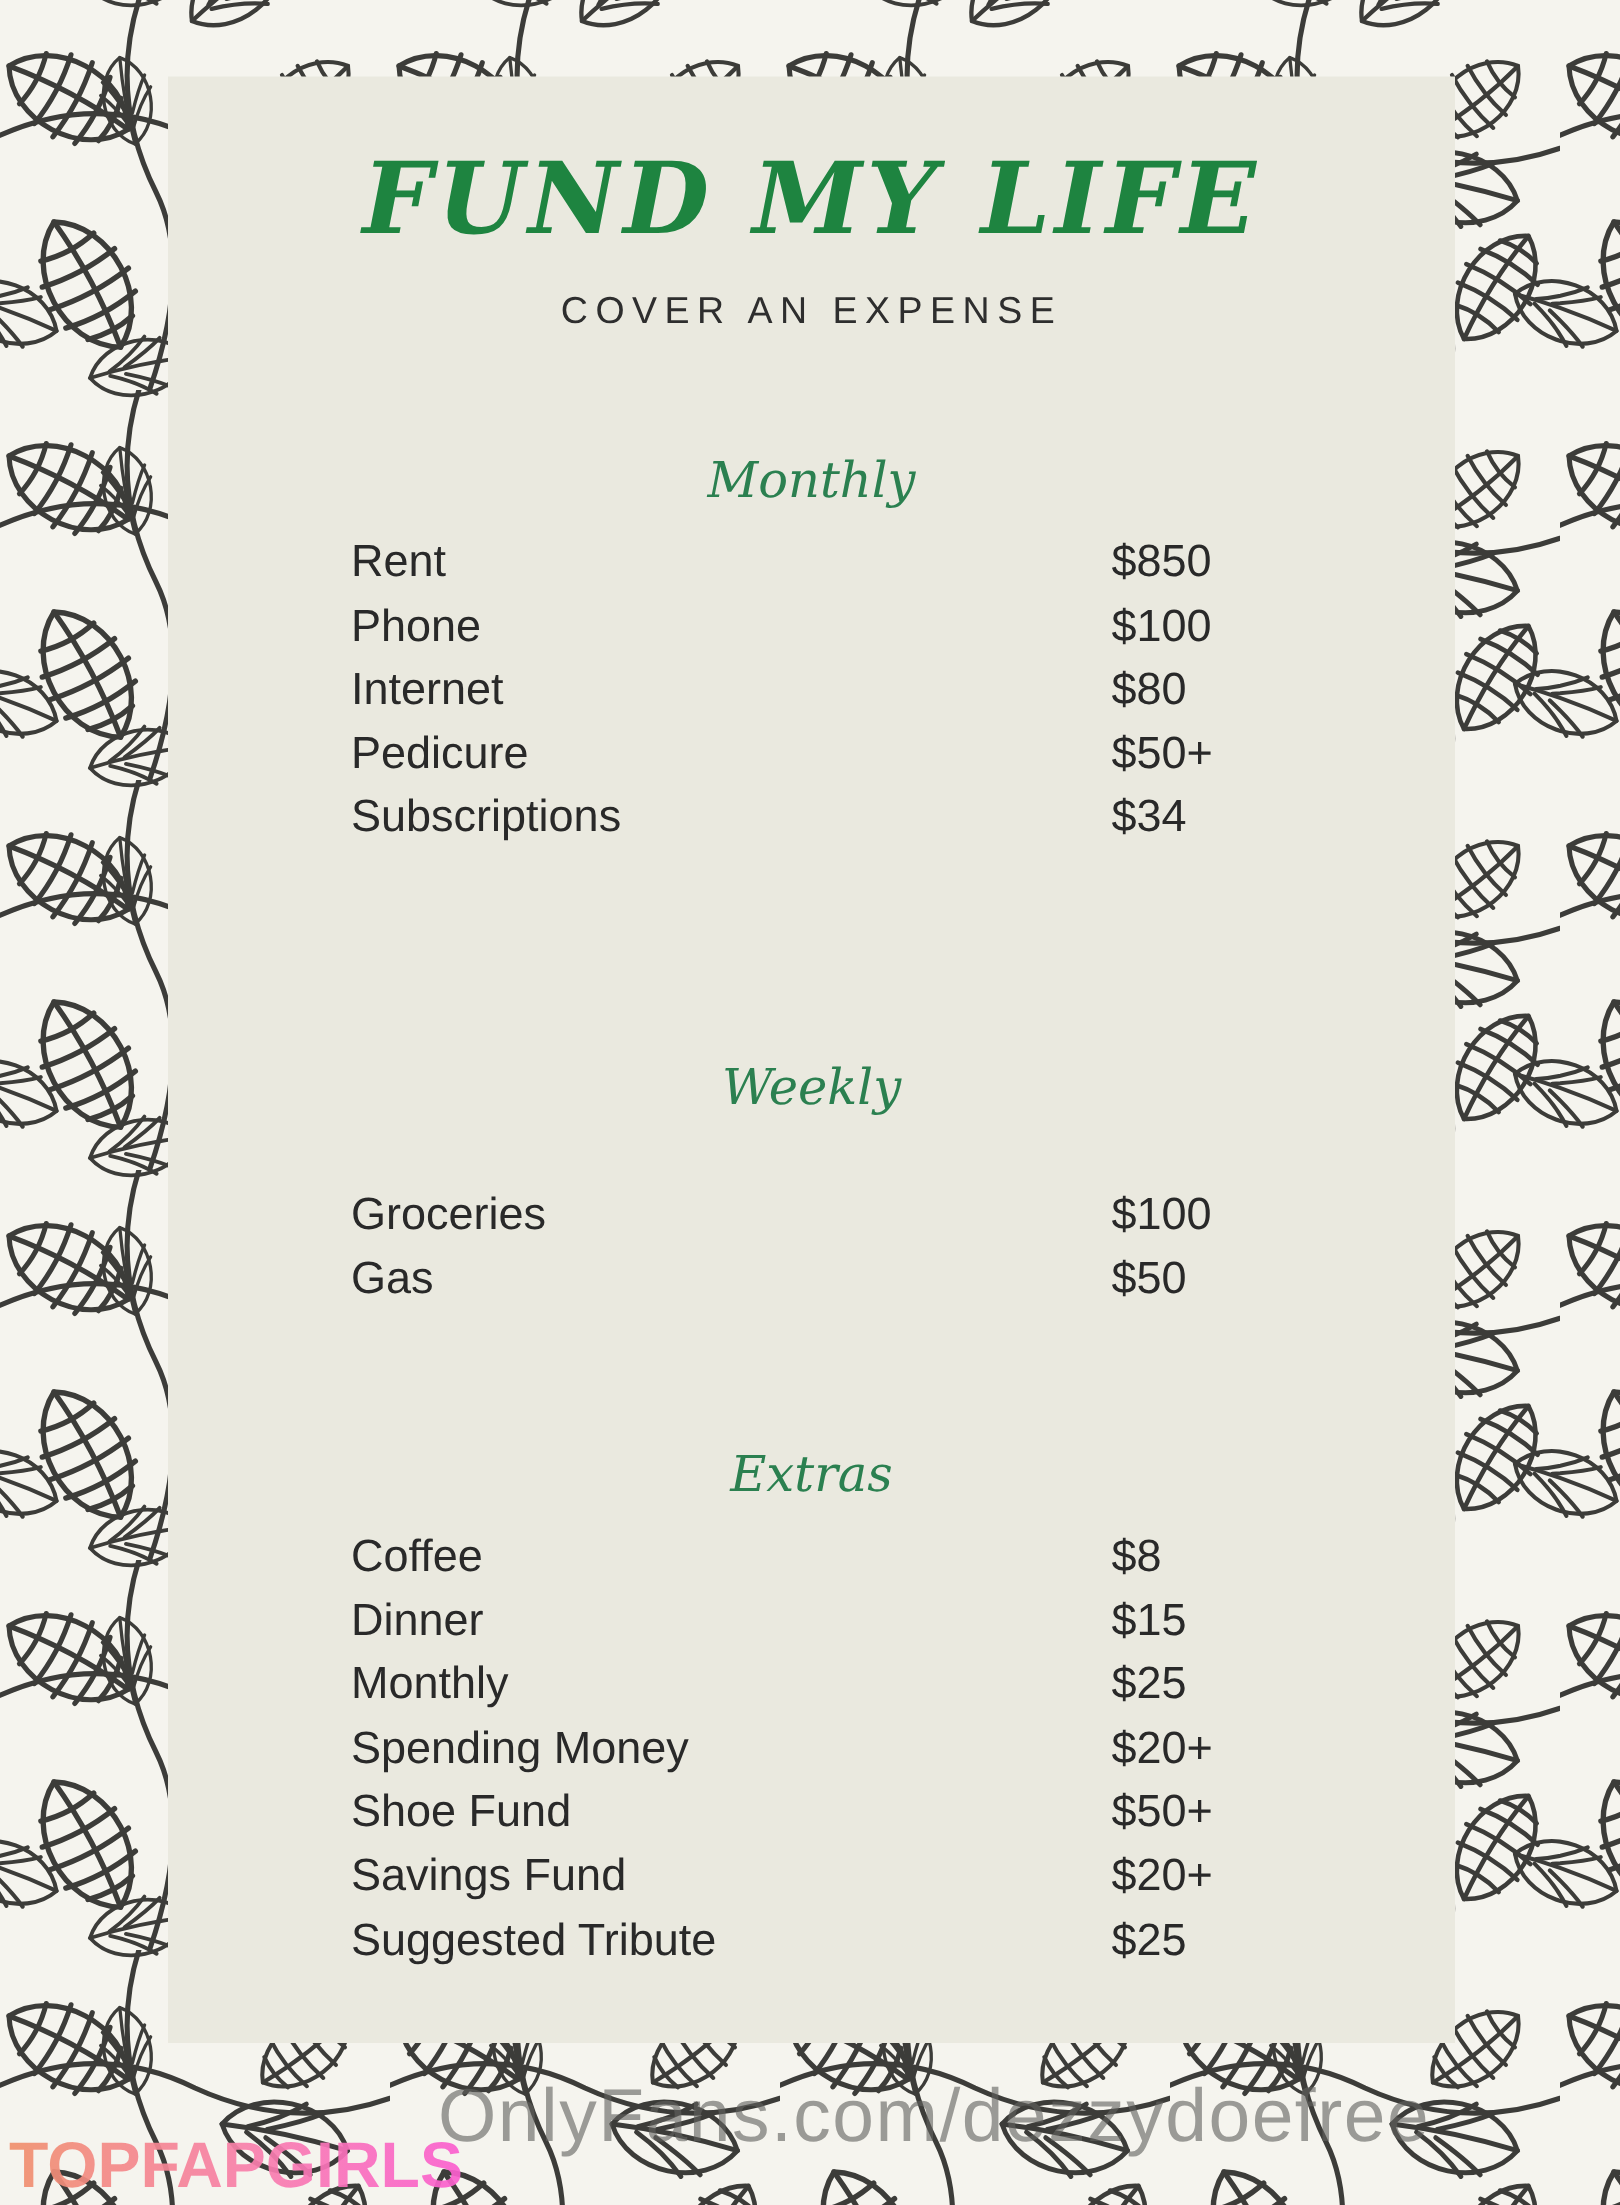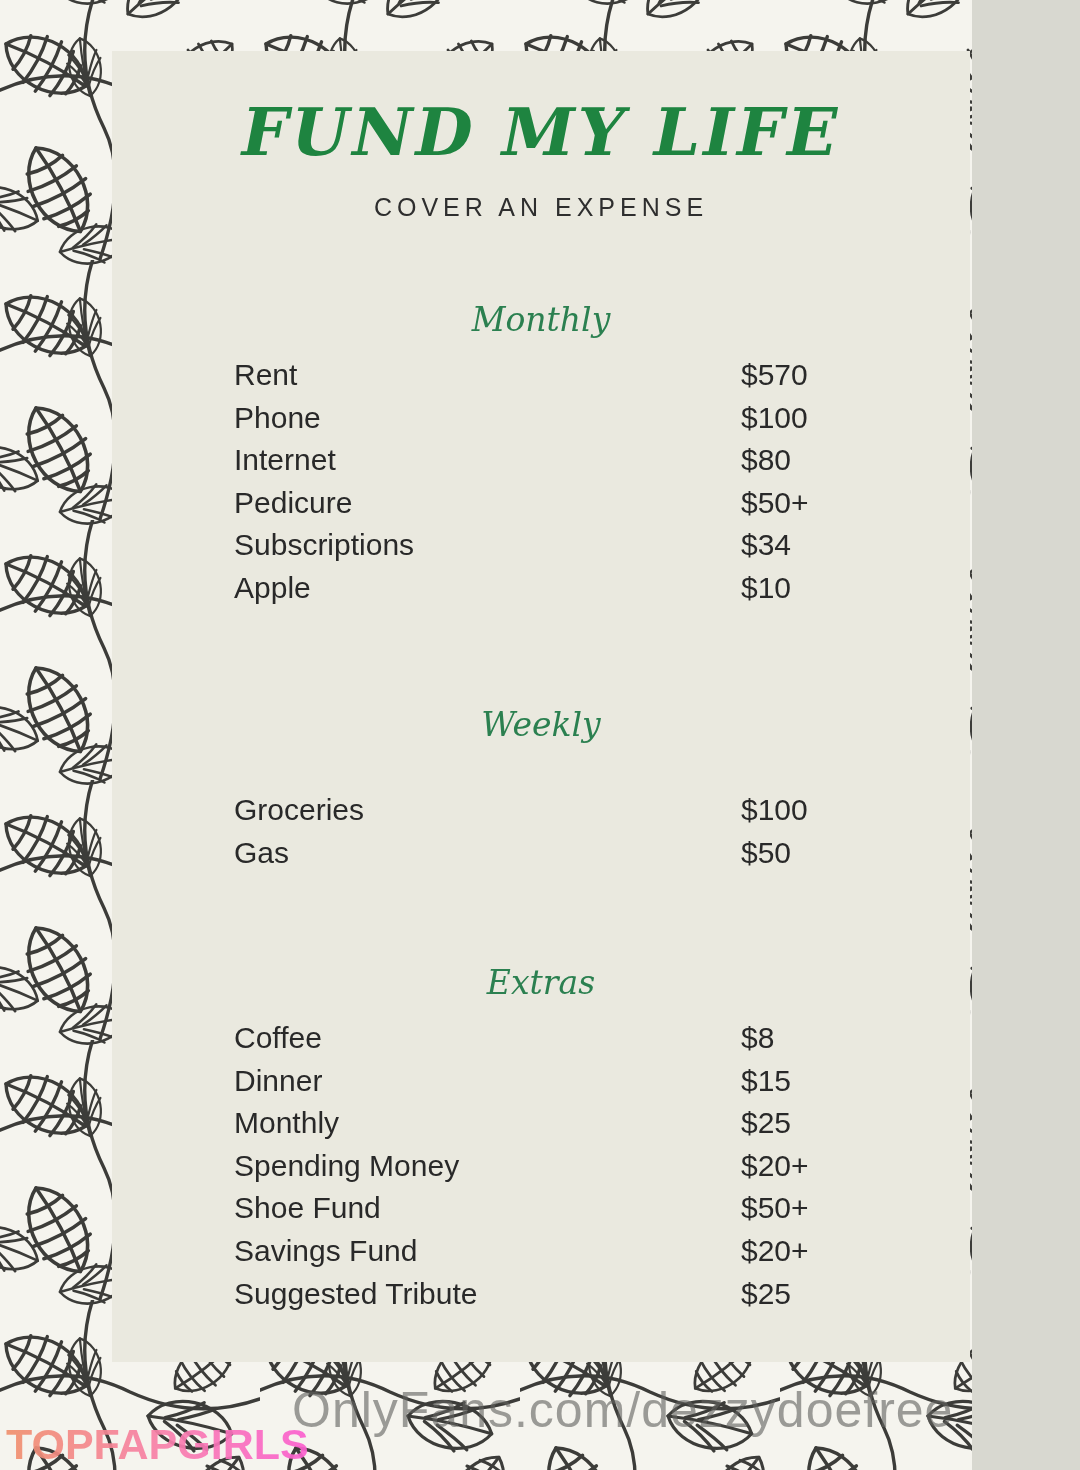--- a/index.html
+++ b/index.html
@@ -1,18 +1,18 @@
 <!DOCTYPE html>
 <html><head>
 <meta charset="utf-8">
 <style>
   html,body{margin:0;padding:0;background:#d8d8d0;}
   .canvas{
     position:relative;
-    width:972px;height:1470px;
+    width:1080px;height:1470px;
     overflow:hidden;
     background:#c4b5fd;
     font-family:"Liberation Sans", sans-serif;
   }
   .pattern-bg{position:absolute;left:0;top:0;z-index:0;display:block;}
   .panel{
     position:absolute;left:112px;top:51px;width:858px;height:1311px;
     background:#eae9df;
     z-index:2;
   }
@@ -123,21 +123,21 @@
 
     <h1 class="page-title">FUND MY LIFE</h1>
     <div class="page-subtitle">COVER AN EXPENSE</div>
 
     <section class="sec sec-monthly">
       <h2 class="sec-heading">Monthly</h2>
       <div class="rows">
 
           <div class="row">
             <span class="lbl">Rent</span>
-            <span class="val">$570</span>
+            <span class="val">$850</span>
           </div>
 
           <div class="row">
             <span class="lbl">Phone</span>
             <span class="val">$100</span>
           </div>
 
           <div class="row">
             <span class="lbl">Internet</span>
             <span class="val">$80</span>
@@ -146,24 +146,20 @@
           <div class="row">
             <span class="lbl">Pedicure</span>
             <span class="val">$50+</span>
           </div>
 
           <div class="row">
             <span class="lbl">Subscriptions</span>
             <span class="val">$34</span>
           </div>
 
-          <div class="row">
-            <span class="lbl">Apple</span>
-            <span class="val">$10</span>
-          </div>
         </div>
     </section>
 
     <section class="sec sec-weekly">
       <h2 class="sec-heading">Weekly</h2>
       <div class="rows">
 
           <div class="row">
             <span class="lbl">Groceries</span>
             <span class="val">$100</span>

